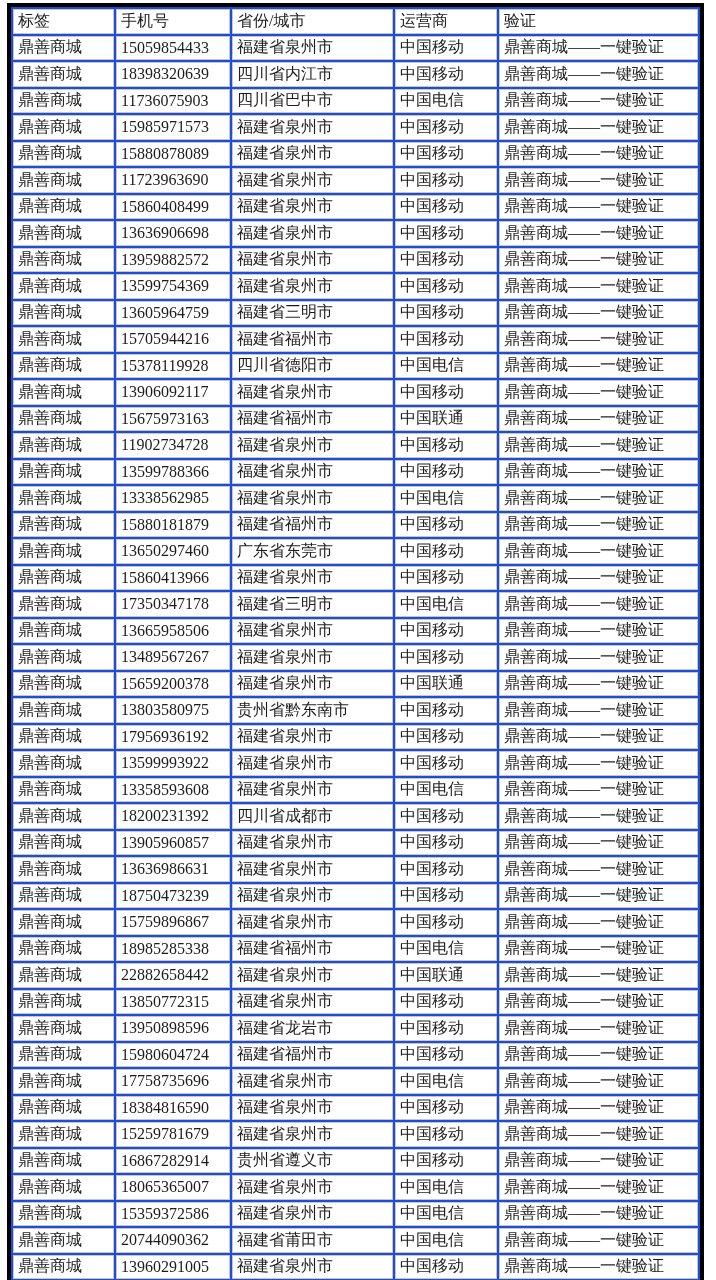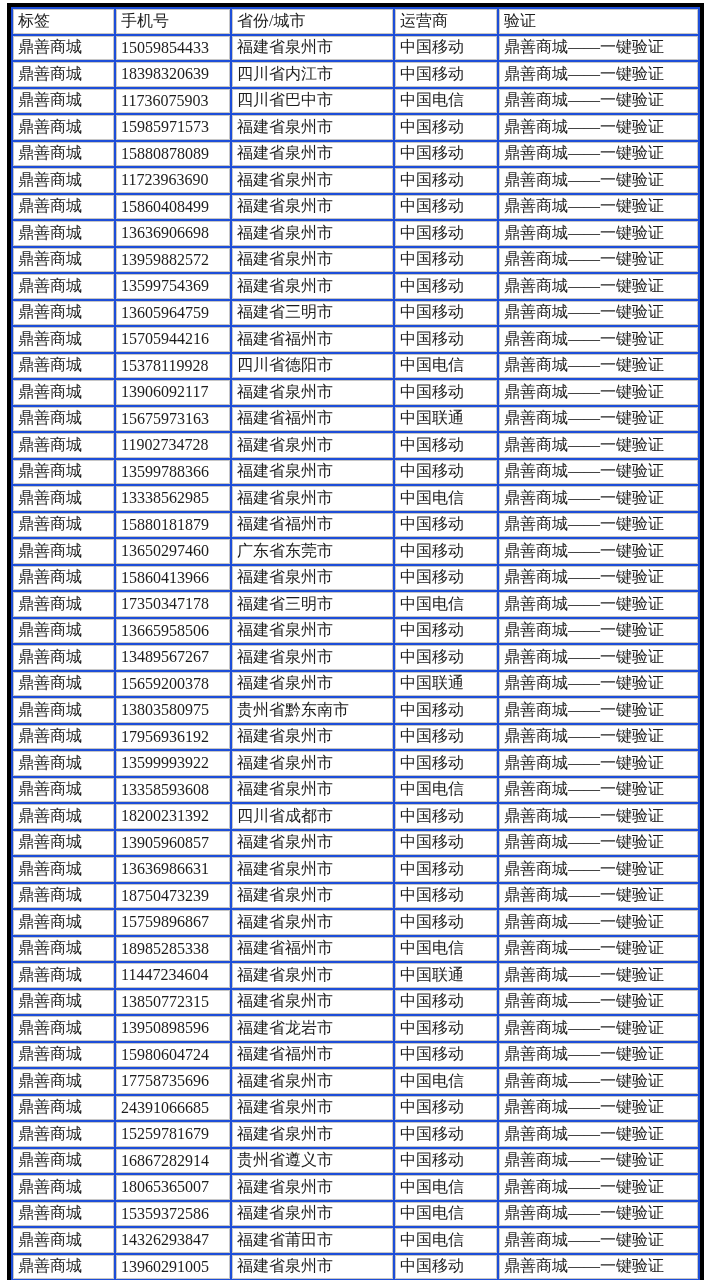--- a/index.html
+++ b/index.html
@@ -305,21 +305,21 @@
         </tr>
         <tr>
           <td>鼎善商城</td>
           <td>18985285338</td>
           <td>福建省福州市</td>
           <td>中国电信</td>
           <td>鼎善商城——一键验证</td>
         </tr>
         <tr>
           <td>鼎善商城</td>
-          <td>11447234604</td>
+          <td>22882658442</td>
           <td>福建省泉州市</td>
           <td>中国联通</td>
           <td>鼎善商城——一键验证</td>
         </tr>
         <tr>
           <td>鼎善商城</td>
           <td>13850772315</td>
           <td>福建省泉州市</td>
           <td>中国移动</td>
           <td>鼎善商城——一键验证</td>
@@ -340,21 +340,21 @@
         </tr>
         <tr>
           <td>鼎善商城</td>
           <td>17758735696</td>
           <td>福建省泉州市</td>
           <td>中国电信</td>
           <td>鼎善商城——一键验证</td>
         </tr>
         <tr>
           <td>鼎善商城</td>
-          <td>24391066685</td>
+          <td>18384816590</td>
           <td>福建省泉州市</td>
           <td>中国移动</td>
           <td>鼎善商城——一键验证</td>
         </tr>
         <tr>
           <td>鼎善商城</td>
           <td>15259781679</td>
           <td>福建省泉州市</td>
           <td>中国移动</td>
           <td>鼎善商城——一键验证</td>
@@ -375,21 +375,21 @@
         </tr>
         <tr>
           <td>鼎善商城</td>
           <td>15359372586</td>
           <td>福建省泉州市</td>
           <td>中国电信</td>
           <td>鼎善商城——一键验证</td>
         </tr>
         <tr>
           <td>鼎善商城</td>
-          <td>14326293847</td>
+          <td>20744090362</td>
           <td>福建省莆田市</td>
           <td>中国电信</td>
           <td>鼎善商城——一键验证</td>
         </tr>
         <tr>
           <td>鼎善商城</td>
           <td>13960291005</td>
           <td>福建省泉州市</td>
           <td>中国移动</td>
           <td>鼎善商城——一键验证</td>

